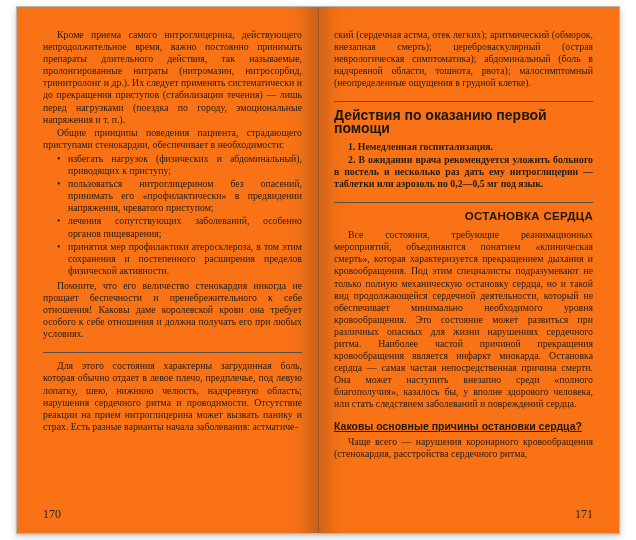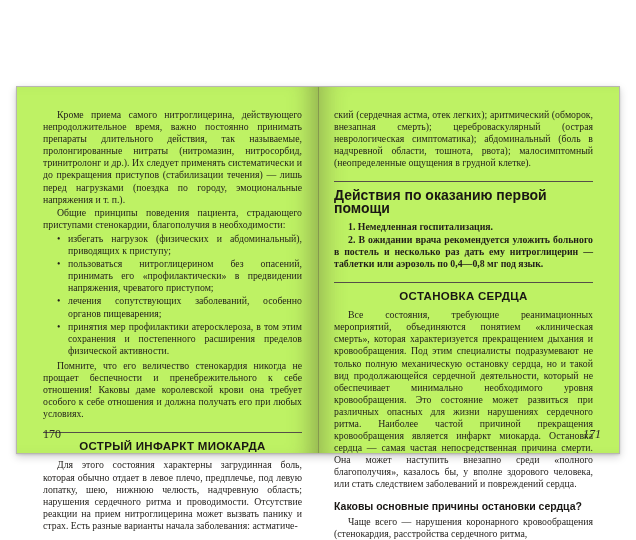--- a/index.html
+++ b/index.html
@@ -4,23 +4,23 @@
 <style>
   * { box-sizing: border-box; margin: 0; padding: 0; }
   html, body { width: 636px; height: 540px; overflow: hidden; }
   body { background: #ffffff; font-family: "Liberation Serif", serif; }
 
   .scene {
     width: 636px; height: 540px;
     display: flex; align-items: center; justify-content: center;
   }
   .book {
-    width: 604px; height: 368px;
+    width: 604px; height: 528px;
     display: flex; position: relative;
-    background: #bef264;
+    background: #f97316;
     border: 1px solid #b8b6b0;
     box-shadow: 0 3px 8px rgba(0,0,0,0.18), 0 1px 2px rgba(0,0,0,0.12);
   }
   .book::after {
     content: ""; position: absolute; left: 50%; top: 0; bottom: 0;
     width: 1px; background: rgba(80,70,60,0.35);
   }
   .page {
     flex: 1; position: relative;
     font-size: 9.8px; line-height: 12.1px;
@@ -35,50 +35,50 @@
   .bullets { margin: 2px 0 3px 0; }
   .bullet { display: flex; padding-left: 14px; margin-bottom: 1px; }
   .bullet .marker { flex: 0 0 11px; width: 11px; }
   .bullet .btext { flex: 1; text-align: justify; }
 
   .sect { margin-top: 12px; margin-bottom: 7px; }
   .rule { border-top: 1px solid #554f48; margin-bottom: 7px; }
   h2.main {
     font-family: "Liberation Sans", sans-serif;
     font-size: 11.5px; font-weight: bold; letter-spacing: 0.3px;
-    text-align: center; color: #1a1714;
+    text-align: right; color: #1a1714;
   }
   h3.sub {
     font-family: "Liberation Sans", sans-serif;
     font-size: 14px; font-weight: bold;
     text-align: left; color: #1a1714;
   }
   .qhead {
     font-family: "Liberation Sans", sans-serif;
     font-size: 10.5px; font-weight: bold;
-    margin: 9px 0 4px 0; text-align: left; color: #1a1714;
+    margin: 9px 0 4px 0; text-align: left; color: #1a1714; text-decoration: underline;
   }
   .numitem { text-indent: 14px; margin-bottom: 1px; font-weight: bold; }
 
   .pageno {
     position: absolute; bottom: 13px;
     font-size: 12px; color: #2a2724;
   }
   .page-left  .pageno { left: 26px; }
-  .page-right .pageno { right: 18px; font-style: italic; }
+  .page-right .pageno { right: 26px; }
 </style>
 </head>
 <body>
 
 <div class="scene">
   <div class="book">
 
     <div class="page page-left">
       <p class="body">Кроме приема самого нитроглицерина, действующего непродолжительное время, важно постоянно принимать препараты длительного действия, так называемые, пролонгированные нитраты (нитромазин, нитросорбид, тринитролонг и др.). Их следует применять систематически и до прекращения приступов (стабилизации течения) — лишь перед нагрузками (поездка по городу, эмоциональные напряжения и т. п.).</p>
-      <p class="body">Общие принципы поведения пациента, страдающего приступами стенокардии, благополучия в необходимости:</p>
+      <p class="body">Общие принципы поведения пациента, страдающего приступами стенокардии, обеспечивает в необходимости:</p>
 
       <div class="bullets">
         <div class="bullet">
           <span class="marker">•</span>
           <span class="btext">избегать нагрузок (физических и абдоминальный), приводящих к приступу;</span>
         </div>
         <div class="bullet">
           <span class="marker">•</span>
           <span class="btext">пользоваться нитроглицерином без опасений, принимать его «профилактически» в предвидении напряжения, чреватого приступом;</span>
         </div>
@@ -89,38 +89,37 @@
         <div class="bullet">
           <span class="marker">•</span>
           <span class="btext">принятия мер профилактики атеросклероза, в том этим сохранения и постепенного расширения пределов физической активности.</span>
         </div>
       </div>
 
       <p class="body">Помните, что его величество стенокардия никогда не прощает беспечности и пренебрежительного к себе отношения! Каковы даме королевской крови она требует особого к себе отношения и должна получать его при любых условиях.</p>
 
       <div class="sect">
         <div class="rule"></div>
-        <h2 class="main">ОСТРЫЙ ИНФАРКТ МИОКАРДА</h2>
       </div>
 
       <p class="body">Для этого состояния характерны загрудинная боль, которая обычно отдает в левое плечо, предплечье, под левую лопатку, шею, нижнюю челюсть, надчревную область; нарушения сердечного ритма и проводимости. Отсутствие реакции на прием нитроглицерина может вызвать панику и страх. Есть разные варианты начала заболевания: астматиче-</p>
 
       <div class="pageno">170</div>
     </div>
 
     <div class="page page-right">
       <p class="body noindent">ский (сердечная астма, отек легких); аритмический (обморок, внезапная смерть); цереброваскулярный (острая неврологическая симптоматика); абдоминальный (боль в надчревной области, тошнота, рвота); малосимптомный (неопределенные ощущения в грудной клетке).</p>
 
       <div class="sect">
         <div class="rule"></div>
         <h3 class="sub">Действия по оказанию первой помощи</h3>
       </div>
 
       <p class="numitem">1. Немедленная госпитализация.</p>
-      <p class="numitem">2. В ожидании врача рекомендуется уложить больного в постель и несколько раз дать ему нитроглицерин — таблетки или аэрозоль по 0,4—0,8 мг под язык.</p>
+      <p class="numitem">2. В ожидании врача рекомендуется уложить больного в постель и несколько раз дать ему нитроглицерин — таблетки или аэрозоль по 0,2—0,5 мг под язык.</p>
 
       <div class="sect">
         <div class="rule"></div>
         <h2 class="main">ОСТАНОВКА СЕРДЦА</h2>
       </div>
 
       <p class="body">Все состояния, требующие реанимационных мероприятий, объединяются понятием «клиническая смерть», которая характеризуется прекращением дыхания и кровообращения. Под этим специалисты подразумевают не только полную механическую остановку сердца, но и такой вид продолжающейся сердечной деятельности, который не обеспечивает минимально необходимого уровня кровообращения. Это состояние может развиться при различных опасных для жизни нарушениях сердечного ритма. Наиболее частой причиной прекращения кровообращения является инфаркт миокарда. Остановка сердца — самая частая непосредственная причина смерти. Она может наступить внезапно среди «полного благополучия», казалось бы, у вполне здорового человека, или стать следствием заболеваний и повреждений сердца.</p>
 
       <div class="qhead">Каковы основные причины остановки сердца?</div>
 

